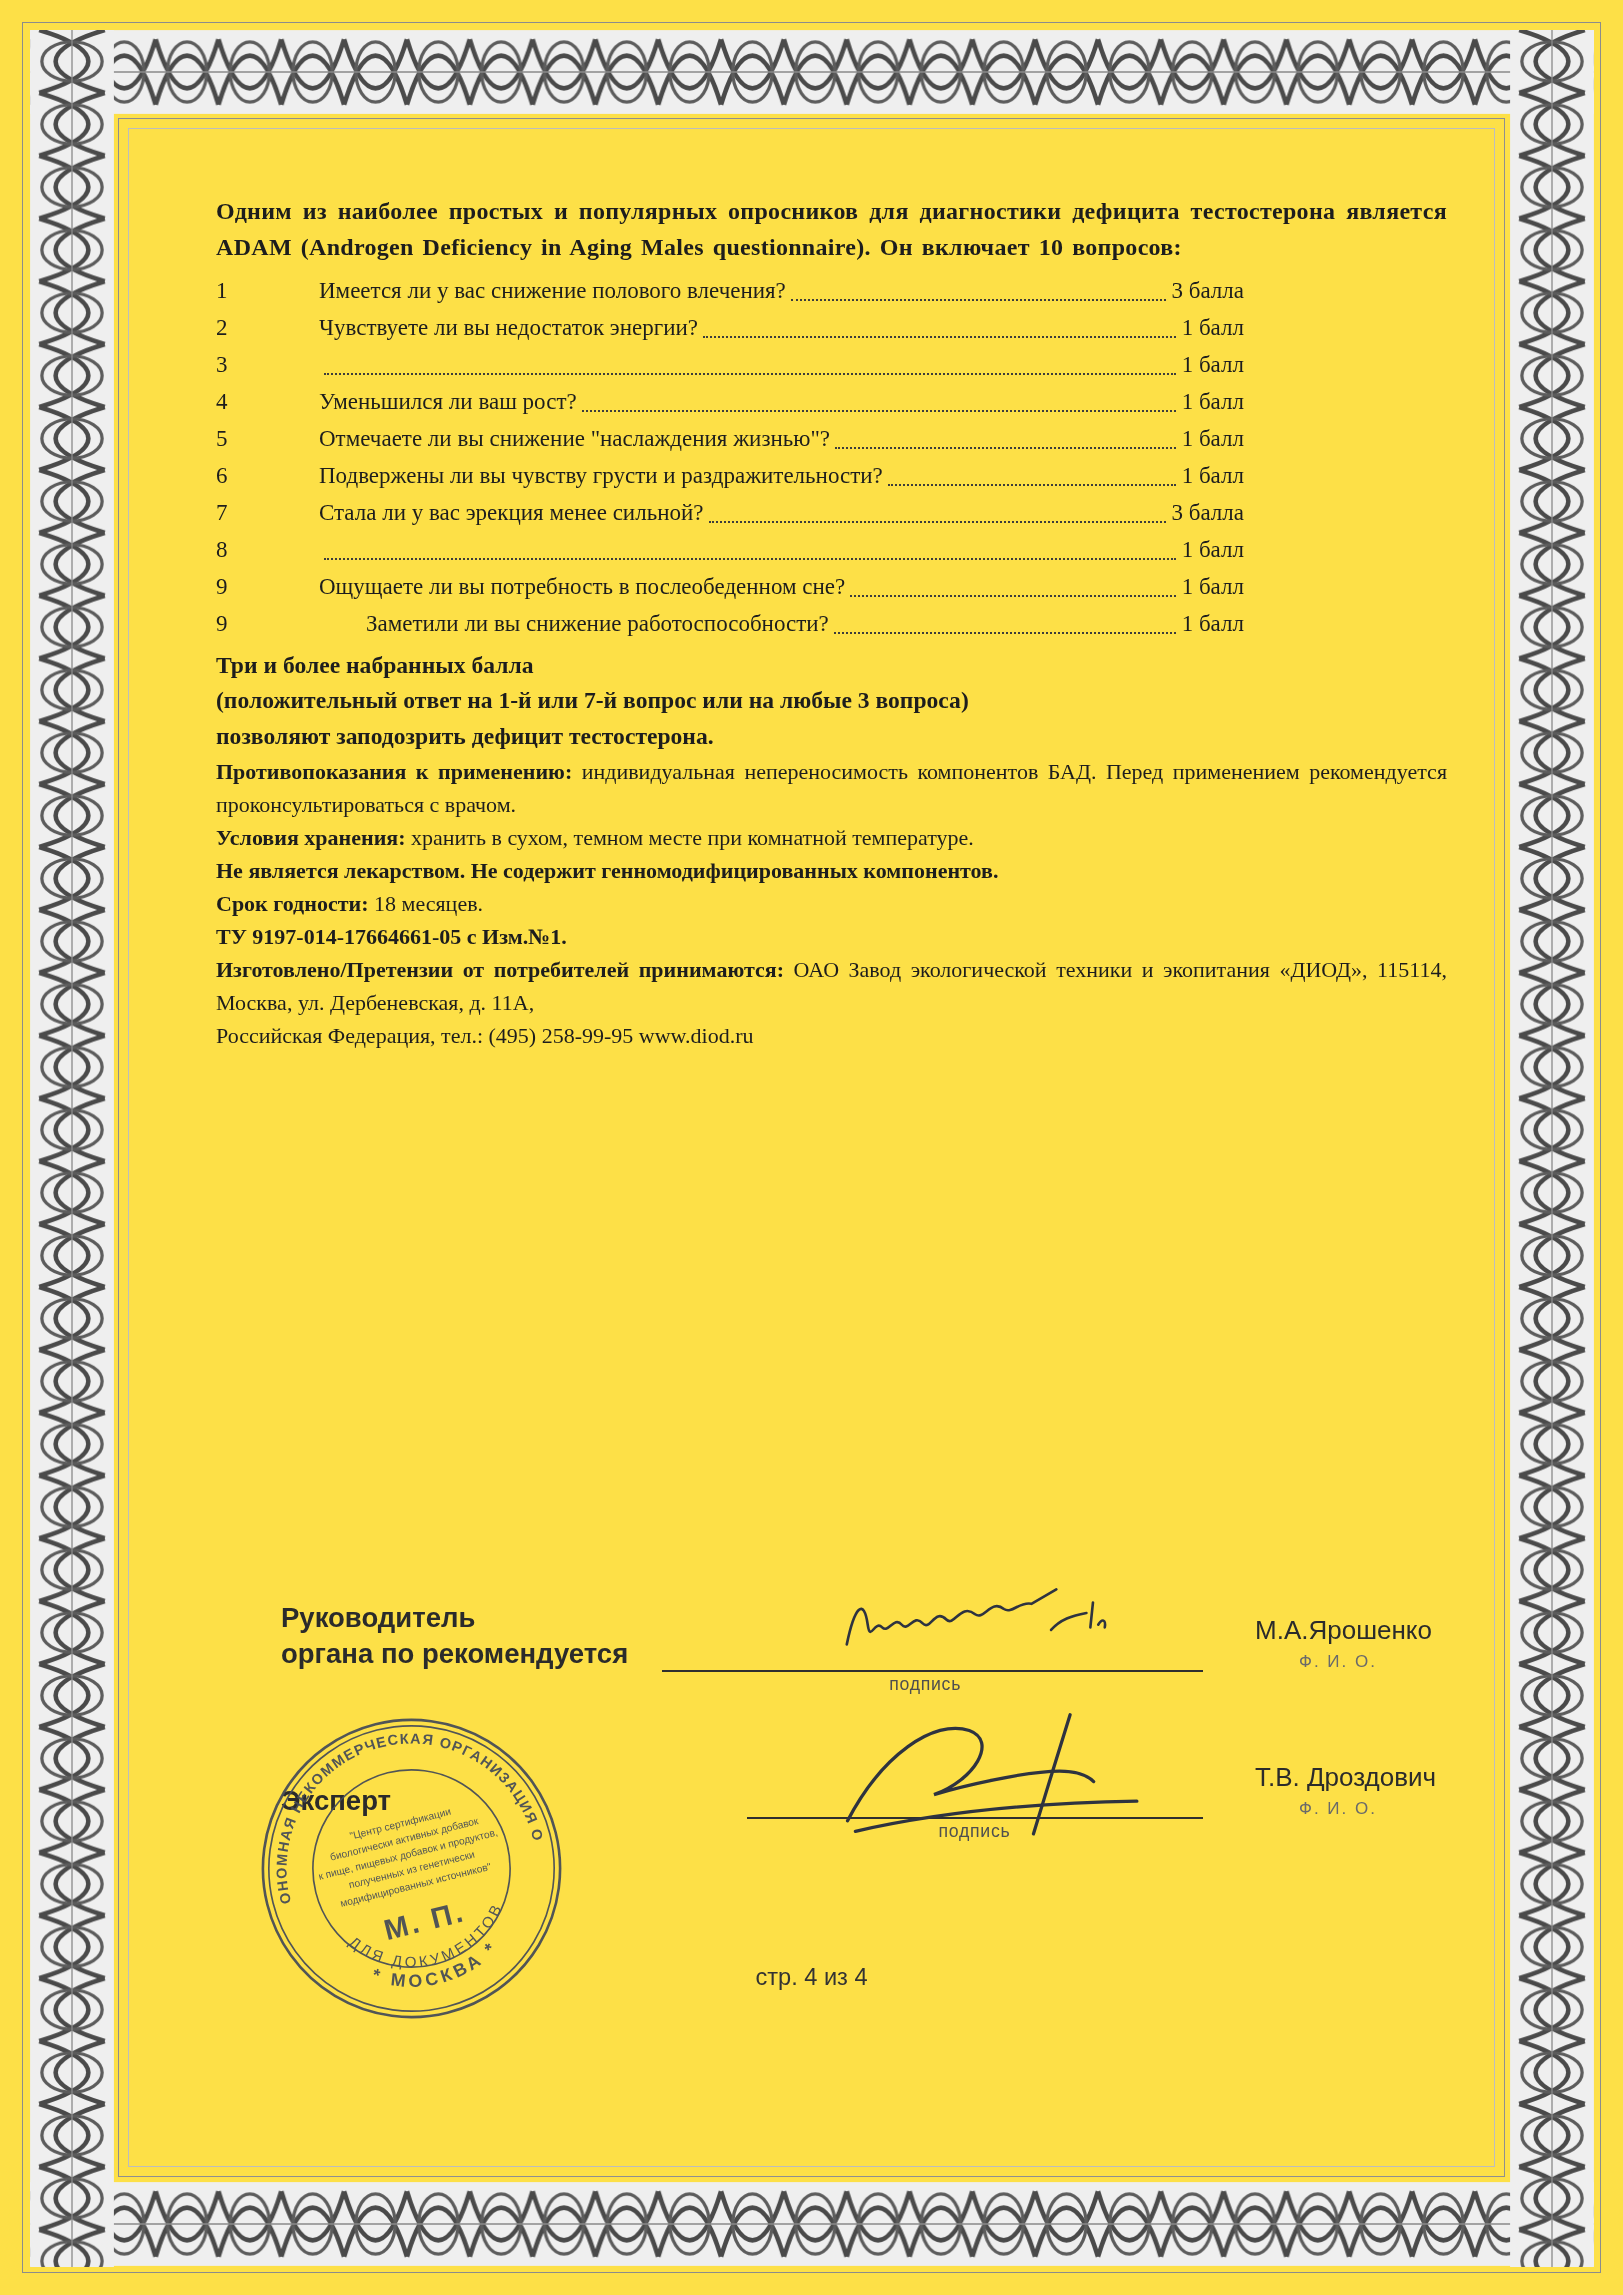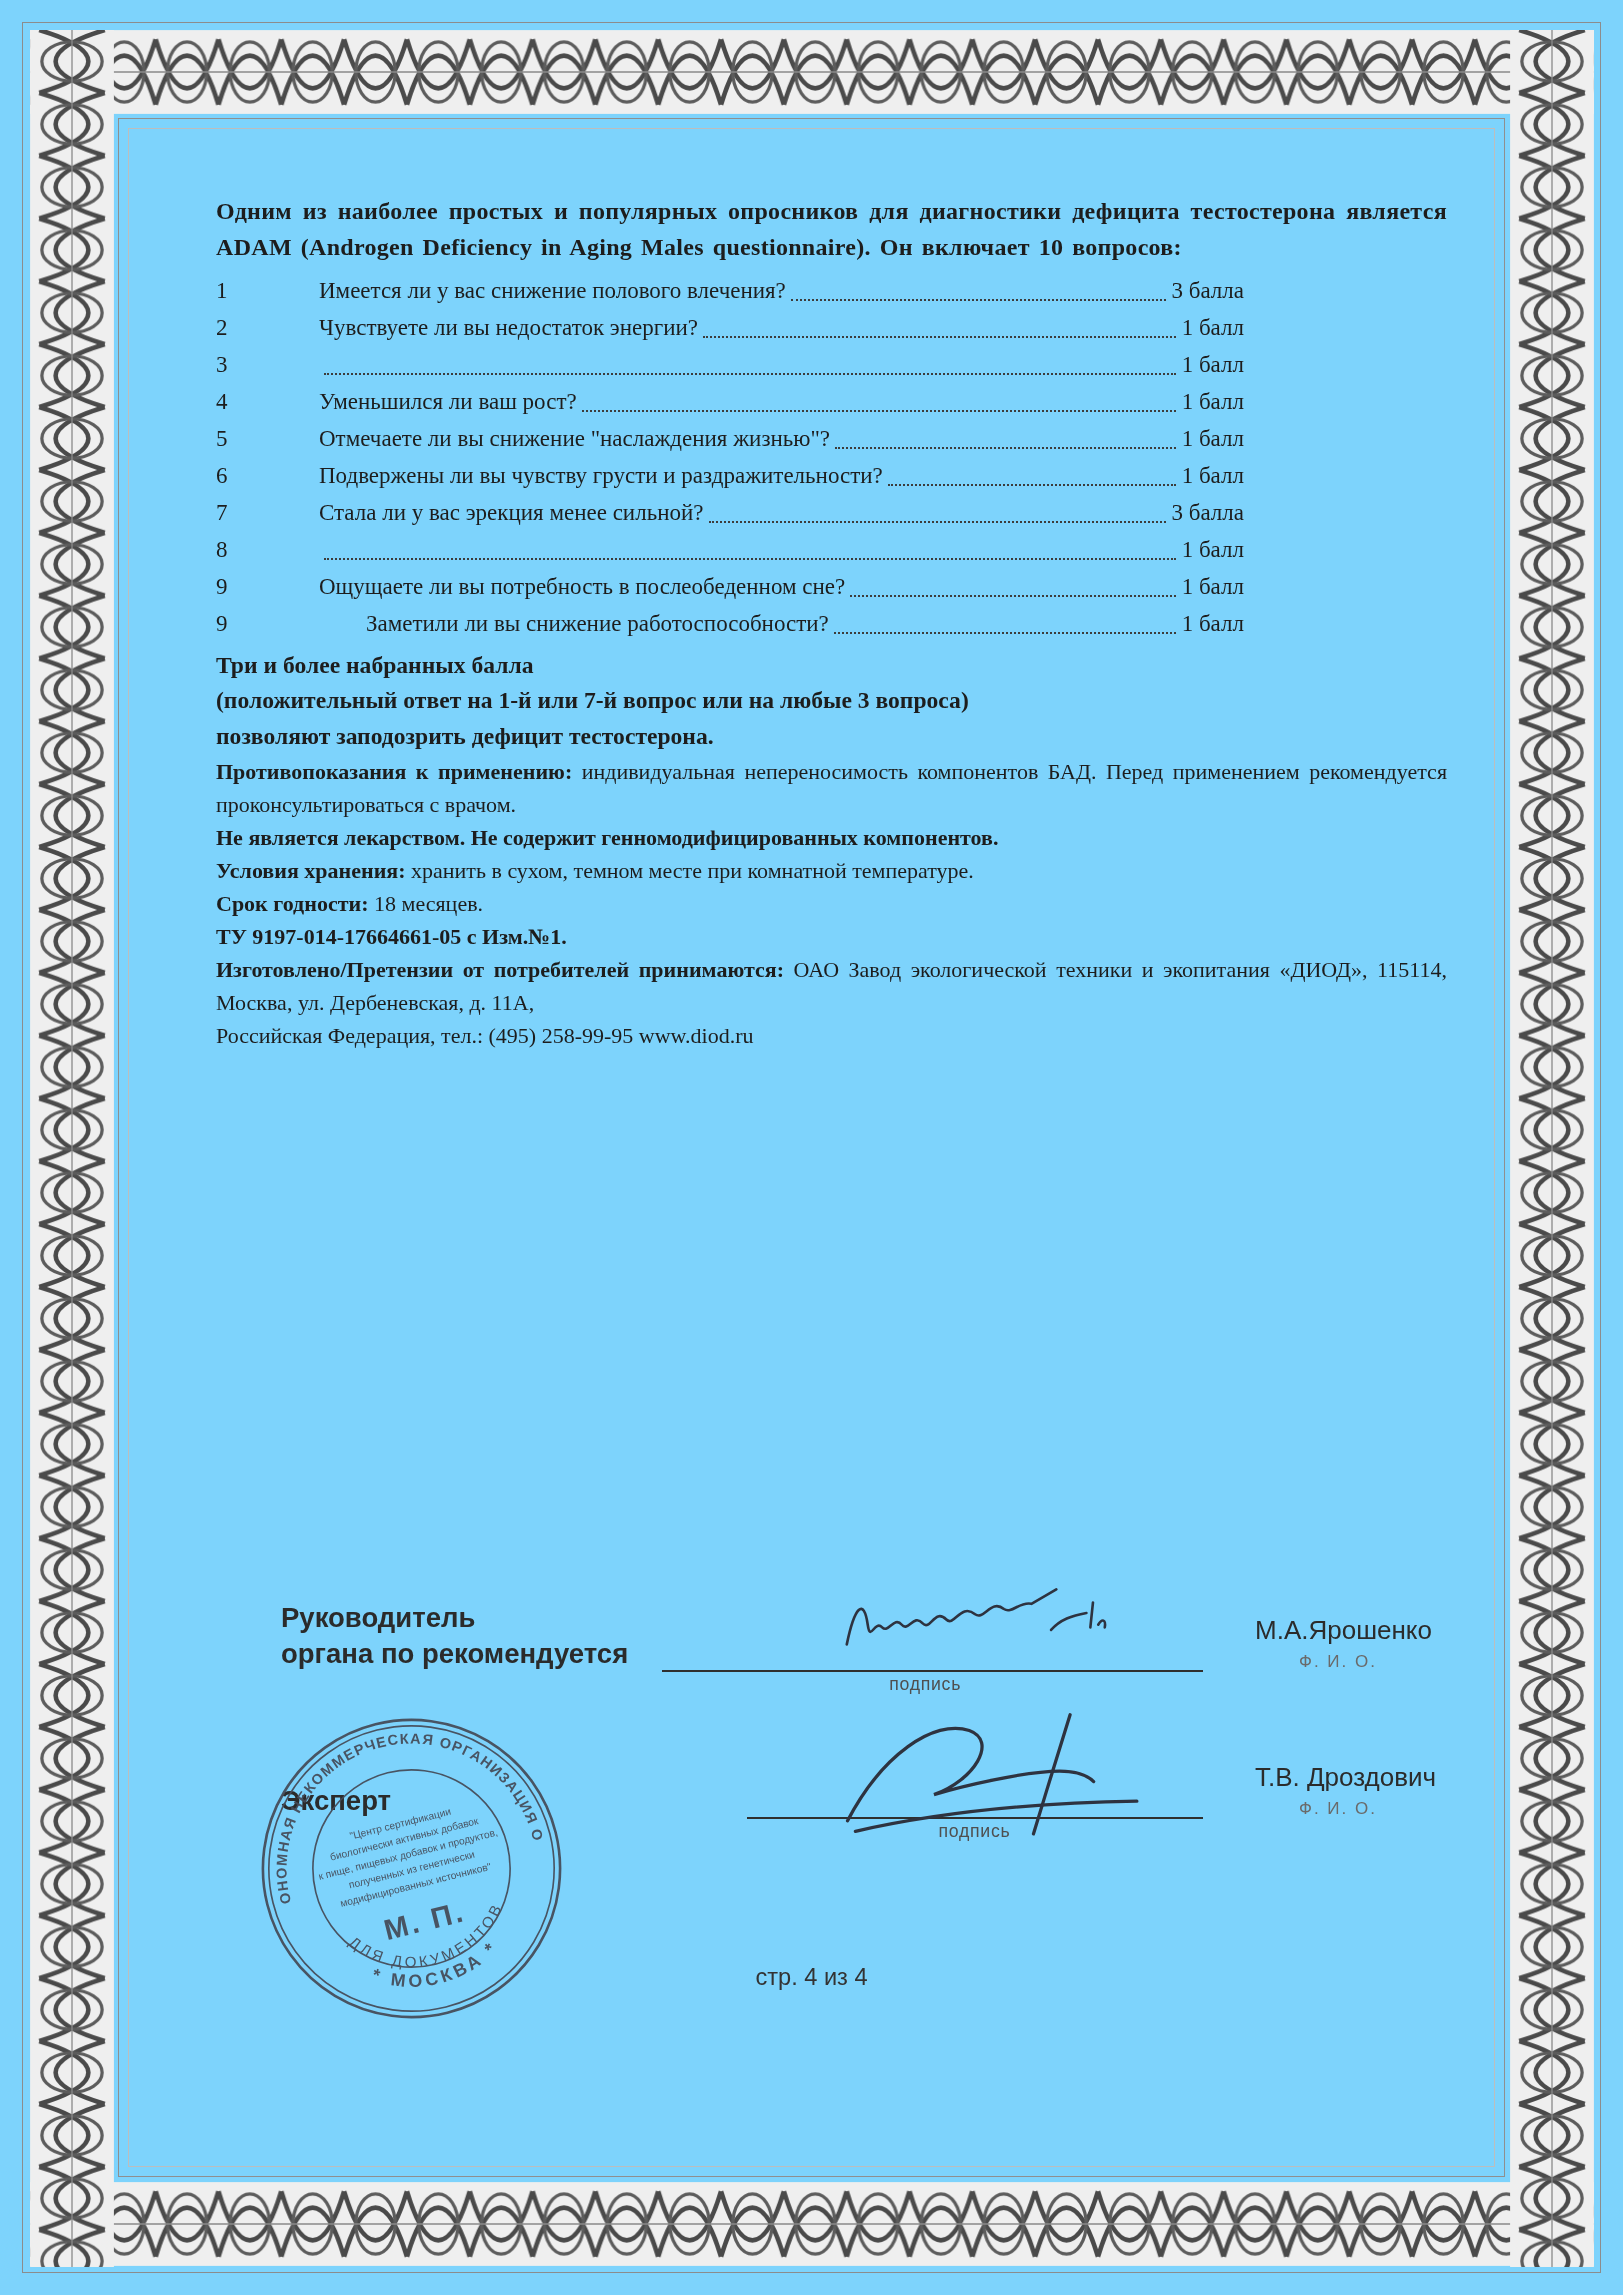--- a/index.html
+++ b/index.html
@@ -1,16 +1,16 @@
 <!DOCTYPE html>
 <html style="font-size:10.5px"><head>
 <meta charset="utf-8">
 <style>
   html,body{margin:0;padding:0;background:#9a9a9a;}
-  .page{position:relative;width:1623px;height:2295px;background:#7dd3fc;overflow:hidden;
+  .page{position:relative;width:1623px;height:2295px;background:#fde047;overflow:hidden;
         font-family:"Liberation Serif",serif;color:#1d1d1d;}
 
   
   .band{position:absolute;pointer-events:none;}
   .band svg{display:block;width:100%;height:100%;}
   .band-top{left:29.5px;top:29.5px;width:1564px;height:84px;}
   .band-bottom{left:29.5px;top:2182px;width:1564px;height:84px;}
   .band-left{left:29.5px;top:29.5px;width:84px;height:2237px;}
   .band-right{left:1510px;top:29.5px;width:84px;height:2237px;}
   .frame{position:absolute;pointer-events:none;}
@@ -200,22 +200,22 @@
     </div>
 
     <div class="conclusion">
       <div>Три и более набранных балла</div>
       <div>(положительный ответ на 1-й или 7-й вопрос или на любые 3 вопроса)</div>
       <div>позволяют заподозрить дефицит тестостерона.</div>
     </div>
 
     <div class="paragraphs">
       <p class="para"><span class="b">Противопоказания к применению:</span> <span>индивидуальная непереносимость компонентов БАД. Перед применением рекомендуется проконсультироваться с врачом.</span></p>
+      <p class="para"><span class="b">Условия хранения:</span> <span>хранить в сухом, темном месте при комнатной температуре.</span></p>
       <p class="para"><span class="b">Не является лекарством. Не содержит генномодифицированных компонентов.</span> </p>
-      <p class="para"><span class="b">Условия хранения:</span> <span>хранить в сухом, темном месте при комнатной температуре.</span></p>
       <p class="para"><span class="b">Срок годности:</span> <span>18 месяцев.</span></p>
       <p class="para"><span class="b">ТУ 9197-014-17664661-05 с Изм.№1.</span> </p>
       <p class="para"><span class="b">Изготовлено/Претензии от потребителей принимаются:</span> <span>ОАО Завод экологической техники и экопитания «ДИОД», 115114, Москва, ул. Дербеневская, д. 11А,</span></p>
       <p class="para"> <span>Российская Федерация, тел.: (495) 258-99-95  www.diod.ru</span></p>
     </div>
   </div>
 
   <div class="sig-block">
 
     <div class="sig-row">

